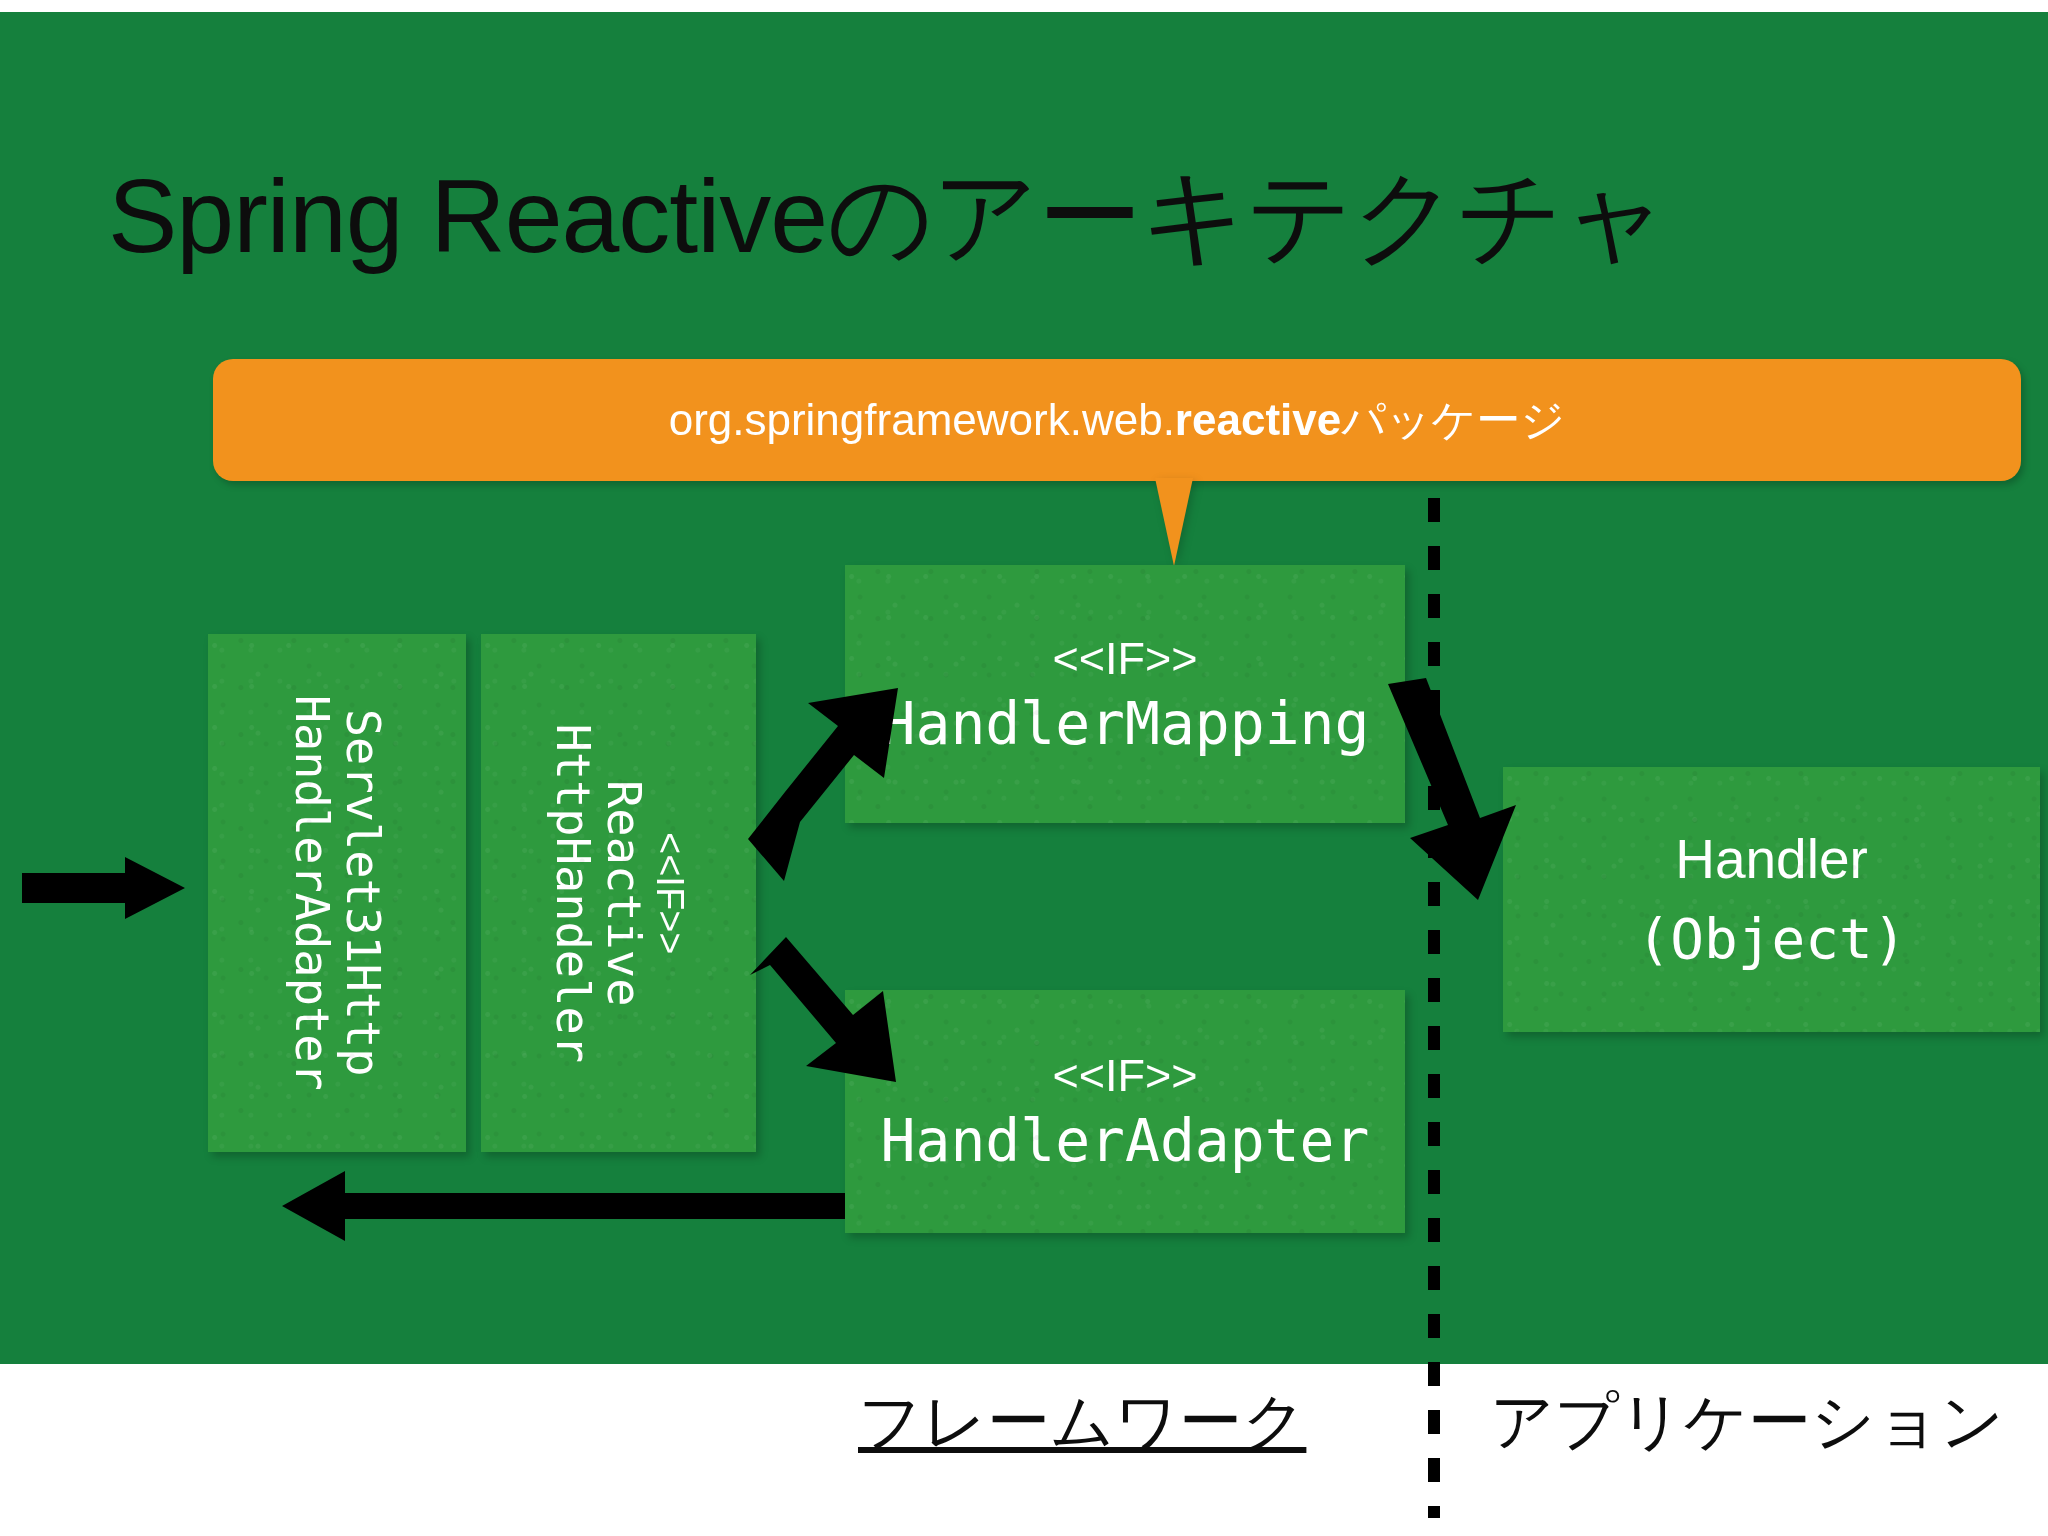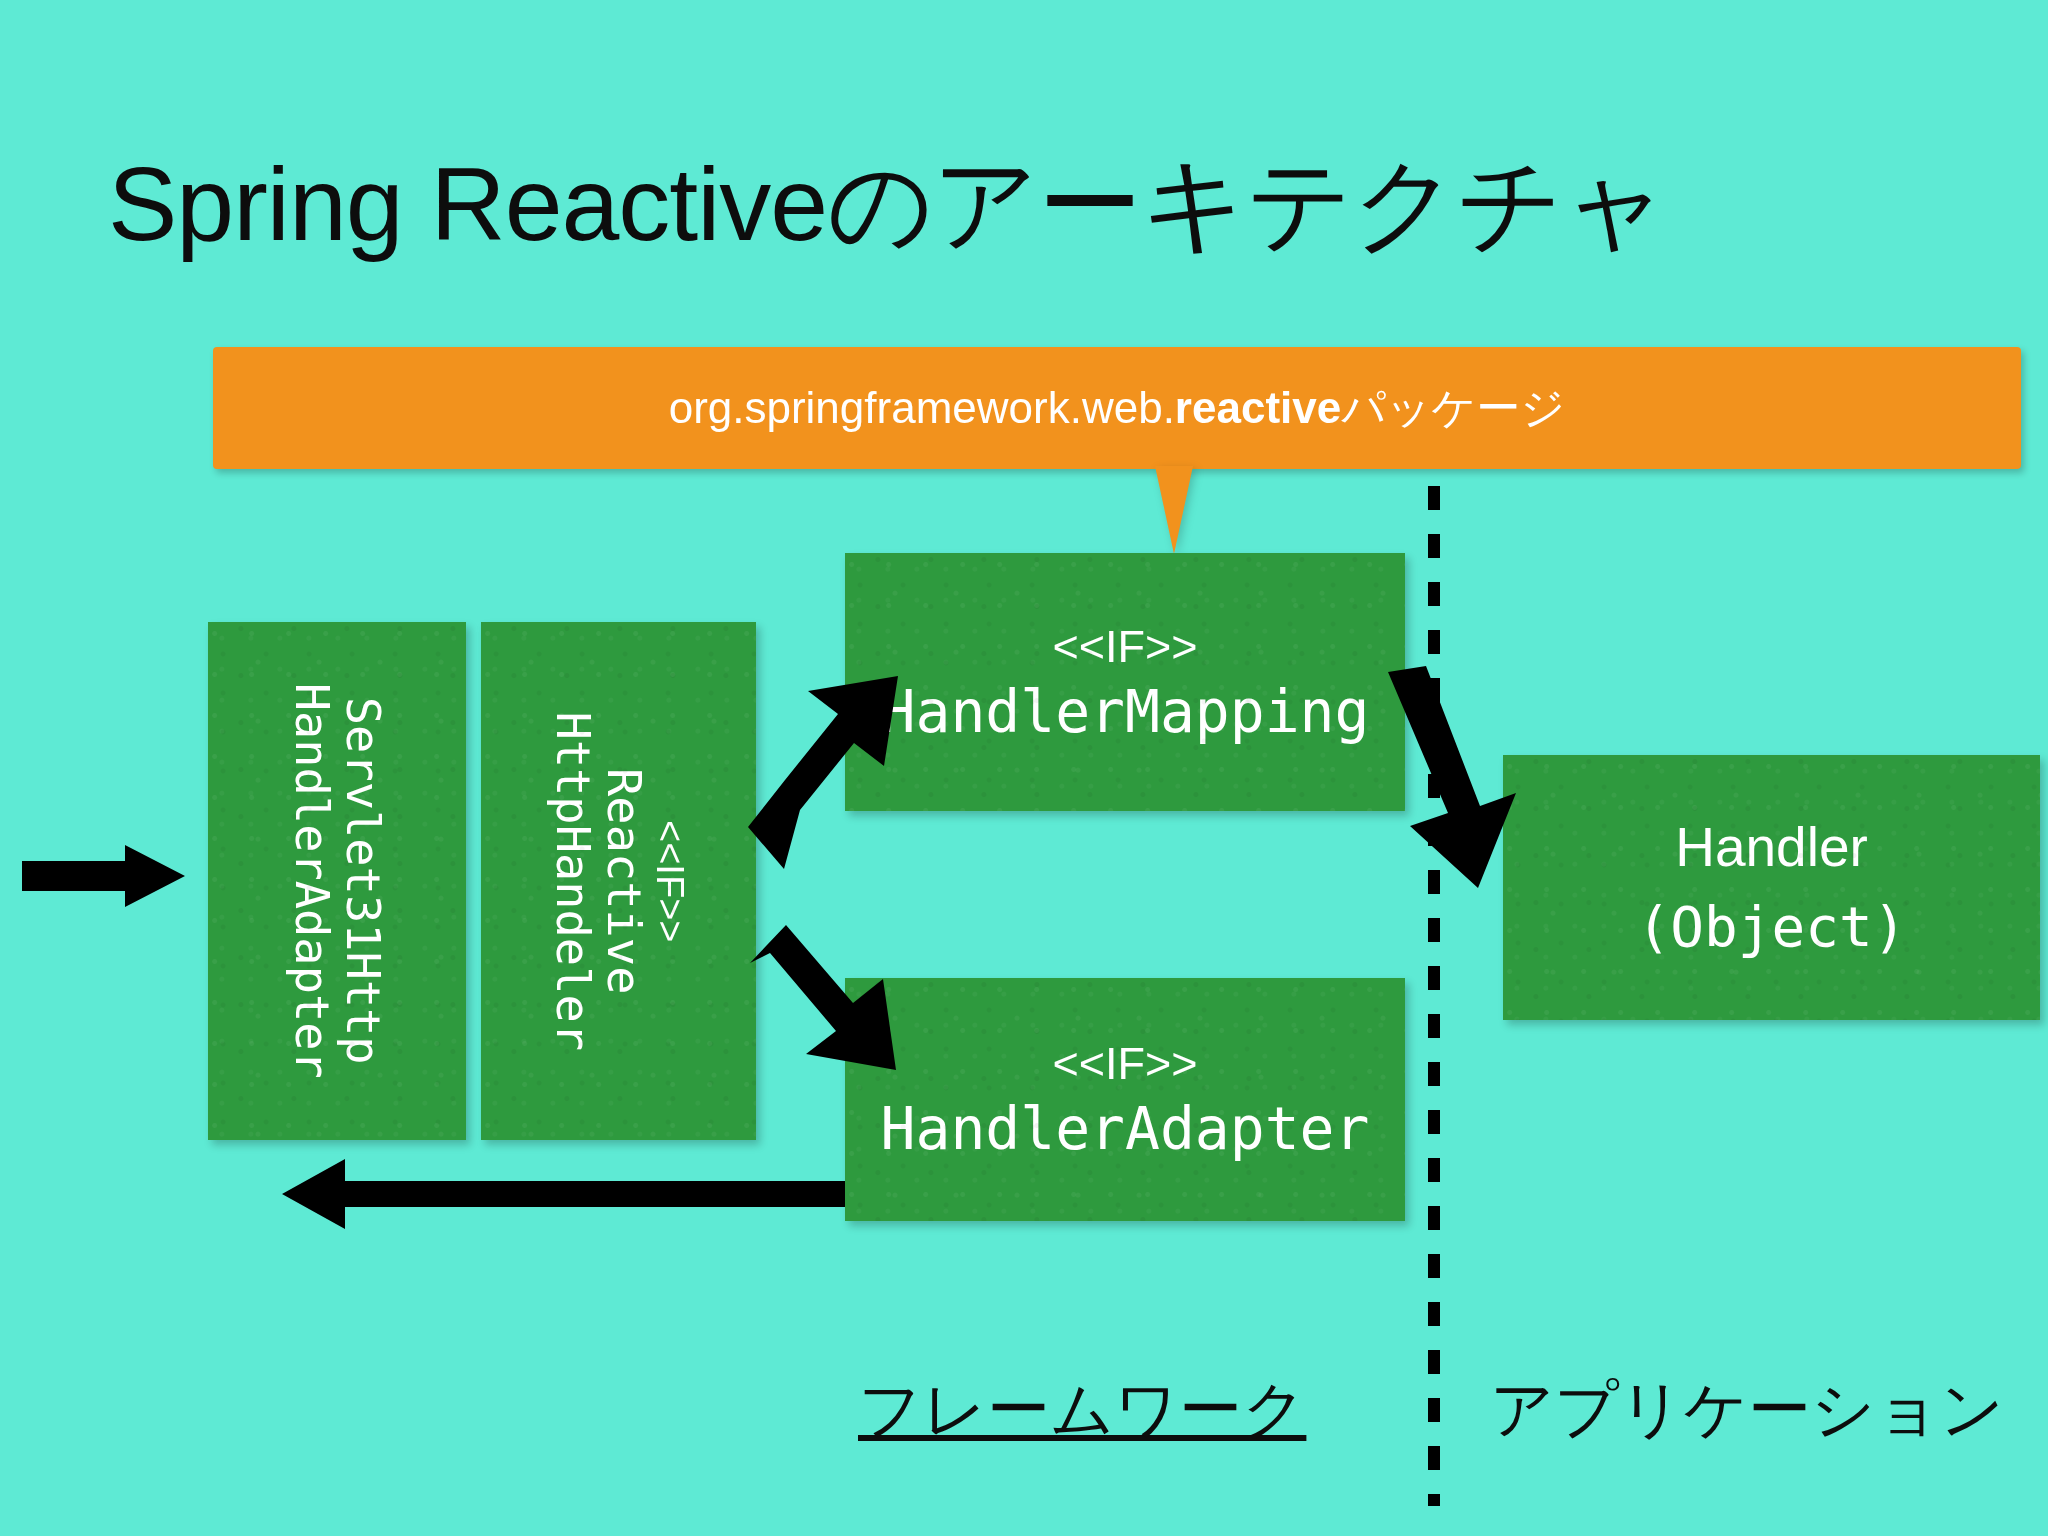--- a/index.html
+++ b/index.html
@@ -13,22 +13,23 @@
     position: relative;
     overflow: hidden;
     font-family: "Liberation Sans", sans-serif;
     -webkit-font-smoothing: antialiased;
   }
 
   #slide {
     position: absolute;
     inset: 0;
     width: 2048px;
-    height: 1536px;
-    background: #5eead4;
+    height: 1352px;
+    background: #15803d;
+    margin-top: 12px;
   }
 
   
   .slide-title {
     position: absolute;
     left: 108px;
     top: 152px;
     font-size: 104px;
     line-height: 1.0;
     color: #0d0d0d;
@@ -38,21 +39,21 @@
   }
 
   
   .callout {
     position: absolute;
     left: 213px;
     top: 347px;
     width: 1808px;
     height: 122px;
     background: #F2921D;
-    border-radius: 4px;
+    border-radius: 20px;
     box-shadow: 3px 4px 7px rgba(0,0,0,0.22);
     display: flex;
     align-items: center;
     justify-content: center;
   }
   .callout-text {
     color: #ffffff;
     font-size: 44px;
     line-height: 1;
     letter-spacing: 0px;

